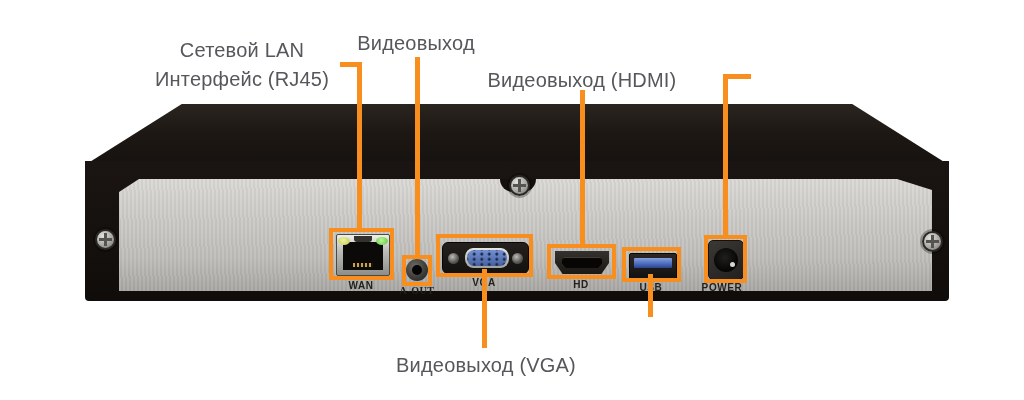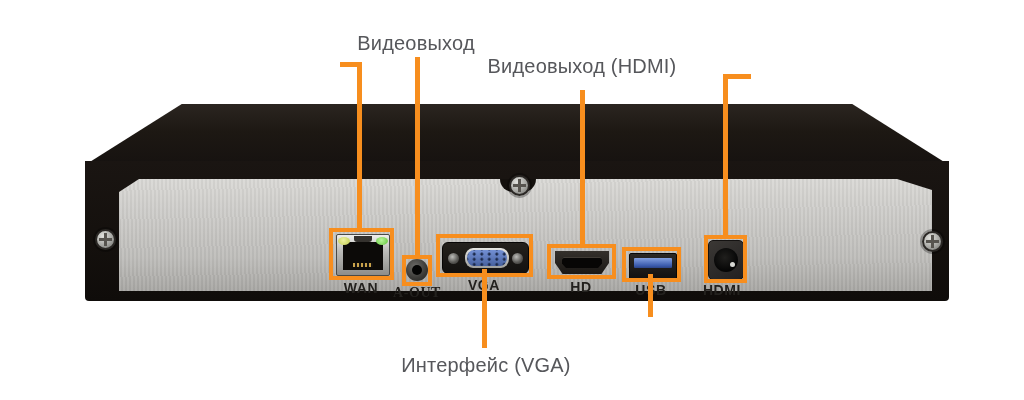--- a/index.html
+++ b/index.html
@@ -70,21 +70,21 @@
        background:linear-gradient(180deg,#2c2925,#121010);border:1px solid #080706;}
   .usb-tongue{left:4px;top:4px;width:38px;height:10px;position:absolute;border-radius:1px;
        background:linear-gradient(180deg,#83a0e0,#3c5cae 75%,#2c4488);}
 
   .power-shell{left:708px;top:240px;width:34px;height:38px;border-radius:5px;
        background:linear-gradient(145deg,#3b3835,#222020);border:1px solid #141211;}
   .power-ring{left:5px;top:7px;width:24px;height:24px;border-radius:50%;position:absolute;
        background:radial-gradient(circle at 45% 40%,#201f1d,#040404 72%);}
   .power-pin{left:16px;top:14px;width:5px;height:5px;border-radius:50%;background:#d6d6d2;position:absolute;}
 
-  .port-label{font-size:14px;font-weight:bold;color:#23211e;letter-spacing:.6px;
+  .port-label{font-size:10px;font-weight:bold;color:#23211e;letter-spacing:.6px;
        width:64px;text-align:center;}
 
   
   .cline{background:#F78E1E;}
   .ctext{font-size:20px;color:#56575B;text-align:center;line-height:29px;letter-spacing:.2px;}
 </style>
 </head>
 <body>
 
 <div class="stage">
@@ -137,30 +137,34 @@
   </div>
   <div class="abs hl-box" style="left:622px;top:247px;width:51px;height:27px;"></div>
   <div class="abs port-label" style="left:619px;top:282px;">USB</div>
 
   <div class="abs power-shell">
     <div class="power-ring">
       <div class="power-pin"></div>
     </div>
   </div>
   <div class="abs hl-box" style="left:704px;top:235px;width:35px;height:40px;"></div>
-  <div class="abs port-label" style="left:690px;top:282px;">HDMI</div>
+  <div class="abs port-label" style="left:690px;top:282px;">POWER</div>
 
   <div class="abs cline" style="left:340px;top:62px;width:22px;height:5px;"></div>
   <div class="abs cline" style="left:357px;top:62px;width:5px;height:166px;"></div>
   <div class="abs cline" style="left:415px;top:57px;width:5px;height:198px;"></div>
   <div class="abs cline" style="left:580px;top:90px;width:5px;height:154px;"></div>
   <div class="abs cline" style="left:723px;top:74px;width:28px;height:5px;"></div>
   <div class="abs cline" style="left:723px;top:74px;width:5px;height:161px;"></div>
   <div class="abs cline" style="left:482px;top:269px;width:5px;height:79px;"></div>
   <div class="abs cline" style="left:648px;top:274px;width:5px;height:43px;"></div>
 
+  <div class="abs ctext" style="left:102px;top:36px;width:280px;">
+    <div>Сетевой LAN</div>
+    <div>Интерфейс (RJ45)</div>
+  </div>
   <div class="abs ctext" style="left:296px;top:29px;width:240px;">Видеовыход</div>
-  <div class="abs ctext" style="left:452px;top:52px;width:260px;">Видеовыход (HDMI)</div>
+  <div class="abs ctext" style="left:452px;top:66px;width:260px;">Видеовыход (HDMI)</div>
   <div class="abs ctext" style="left:721px;top:42px;width:240px;">
   </div>
-  <div class="abs ctext" style="left:356px;top:351px;width:260px;">Интерфейс (VGA)</div>
+  <div class="abs ctext" style="left:356px;top:351px;width:260px;">Видеовыход (VGA)</div>
 
 </div>
 
 </body></html>

